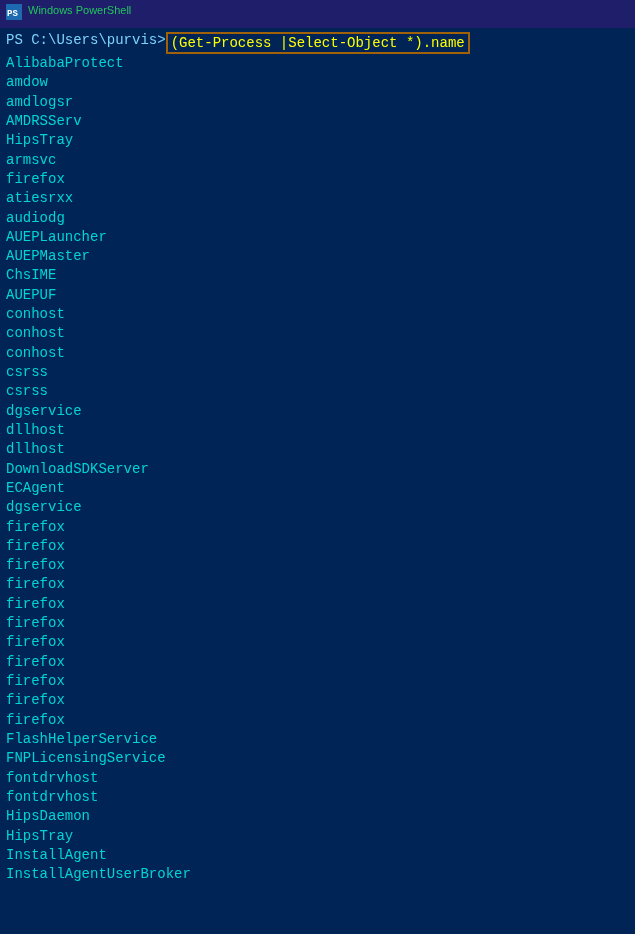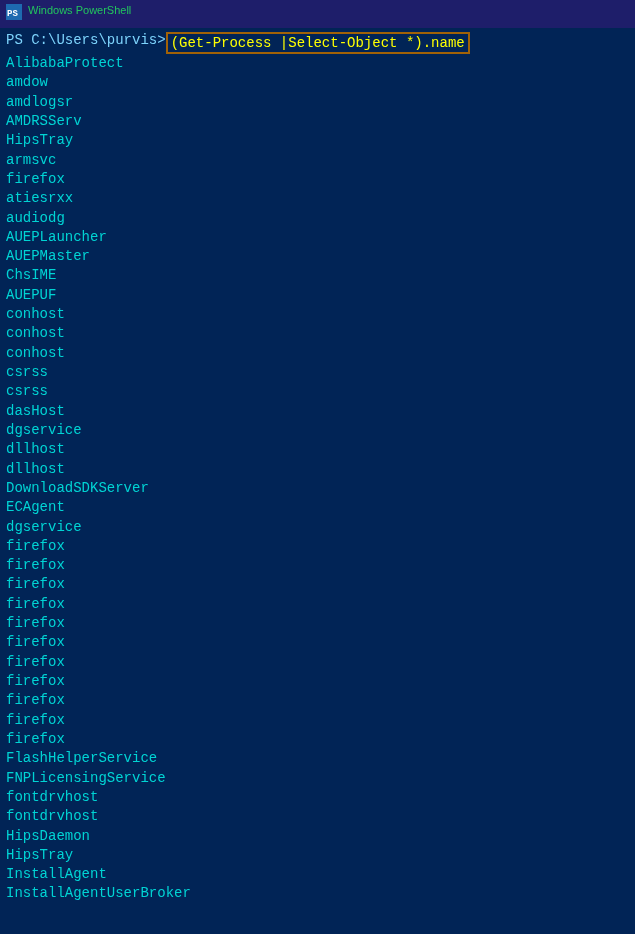--- a/index.html
+++ b/index.html
@@ -108,21 +108,20 @@
       <span class="process-item">audiodg</span>
       <span class="process-item">AUEPLauncher</span>
       <span class="process-item">AUEPMaster</span>
       <span class="process-item">ChsIME</span>
       <span class="process-item">AUEPUF</span>
       <span class="process-item">conhost</span>
       <span class="process-item">conhost</span>
       <span class="process-item">conhost</span>
       <span class="process-item">csrss</span>
       <span class="process-item">csrss</span>
-      <span class="process-item">dasHost</span>
       <span class="process-item">dgservice</span>
       <span class="process-item">dllhost</span>
       <span class="process-item">dllhost</span>
       <span class="process-item">DownloadSDKServer</span>
       <span class="process-item">ECAgent</span>
       <span class="process-item">dgservice</span>
       <span class="process-item">firefox</span>
       <span class="process-item">firefox</span>
       <span class="process-item">firefox</span>
       <span class="process-item">firefox</span>

